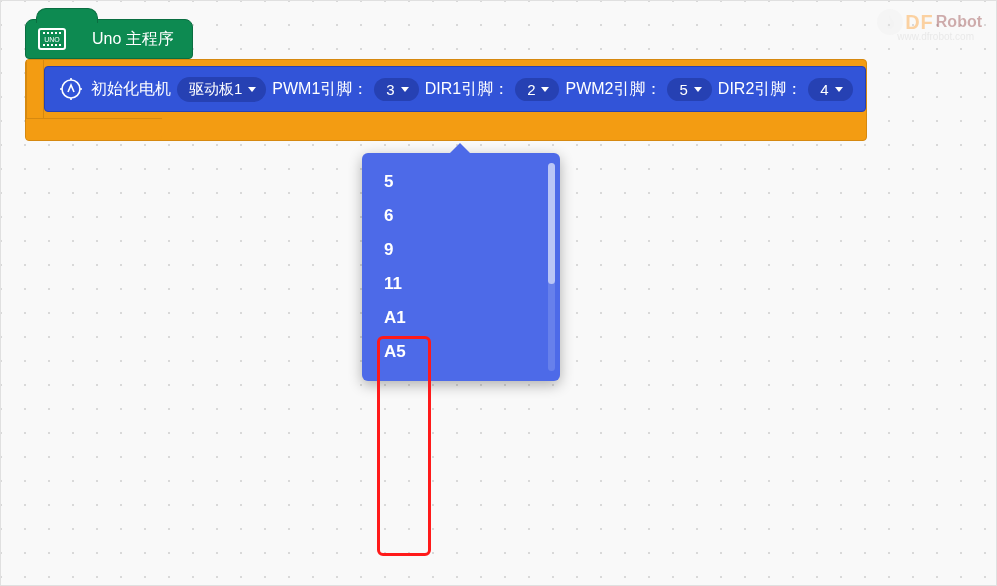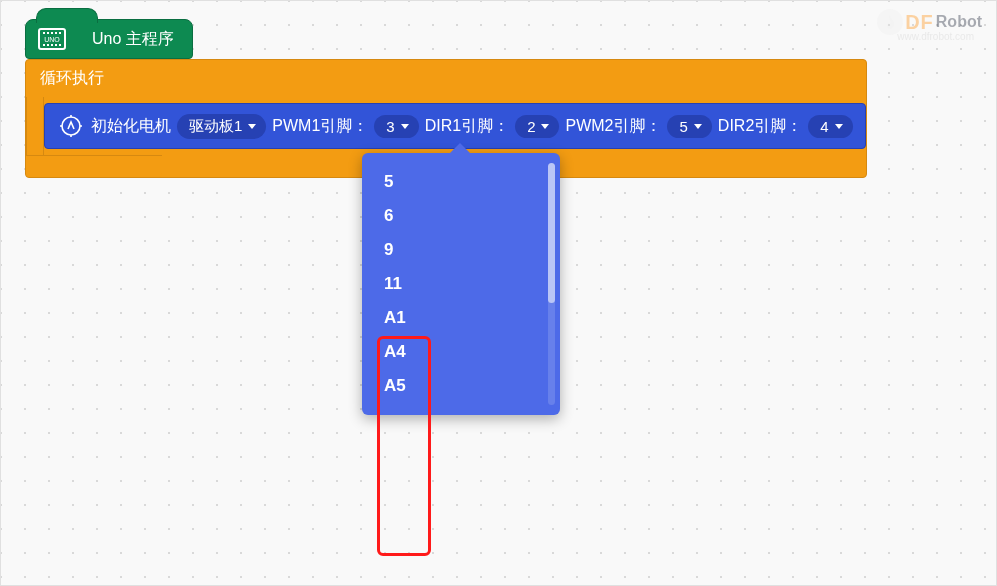--- a/index.html
+++ b/index.html
@@ -31,21 +31,21 @@
     gap: 2px;
     opacity: 0.35;
     font-weight: bold;
   }
   .wm-circle {
     width: 26px; height: 26px; border-radius: 50%;
     background: #eee; display:flex; align-items:center; justify-content:center;
   }
   .wm-circle svg { width: 16px; height: 16px; }
   .wm-text1 { color: #ff8a00; font-size: 20px; letter-spacing:1px;}
-  .wm-text2 { color: #0f172a; font-size: 16px; }
+  .wm-text2 { color: #7f1d1d; font-size: 16px; }
   .wm-sub { position:absolute; top:30px; right:22px; color:#ccc; font-size:10px; opacity:.35;}
 
   
   .hat-block {
     position: absolute;
     top: 18px; left: 24px;
     background: #0d8a51;
     border: 1px solid #0a6e41;
     border-radius: 8px 8px 4px 4px;
     padding: 8px 18px 8px 12px;
@@ -195,21 +195,20 @@
 <div class="wm-sub">www.dfrobot.com</div>
 
 <div class="hat-block">
   <span class="uno-chip">
     <span>UNO</span>
   </span>
   <span>Uno 主程序</span>
 </div>
 
 <div class="c-block">
-  <div class="c-block-top">循环执行</div>
   <div class="c-block-body">
     <div class="c-block-arm"></div>
     <div class="c-block-inner">
       <div class="stmt-block">
         <span class="stmt-icon">
           <svg viewBox="0 0 24 24" stroke-width="1.6">
             <circle cx="12" cy="12" r="9"></circle>
             <path d="M12 3 L12 1 M12 23 L12 21 M3 12 L1 12 M23 12 L21 12"></path>
             <path d="M9 15 L12 8 L15 15"></path>
           </svg>
@@ -245,21 +244,20 @@
   <div class="c-block-bottom"></div>
 </div>
 
 <div class="dropdown">
   <div id="dd-list">
       <div class="dd-item">5</div>
       <div class="dd-item">6</div>
       <div class="dd-item">9</div>
       <div class="dd-item">11</div>
       <div class="dd-item">A1</div>
-      <div class="dd-item">A4</div>
       <div class="dd-item">A5</div>
     </div>
   <div class="dd-scrollbar">
     <div class="dd-thumb"></div>
   </div>
 </div>
 
 <div class="red-box" style="top:335px;left:376px;width:54px;height:220px;"></div>
 
 </body></html>

